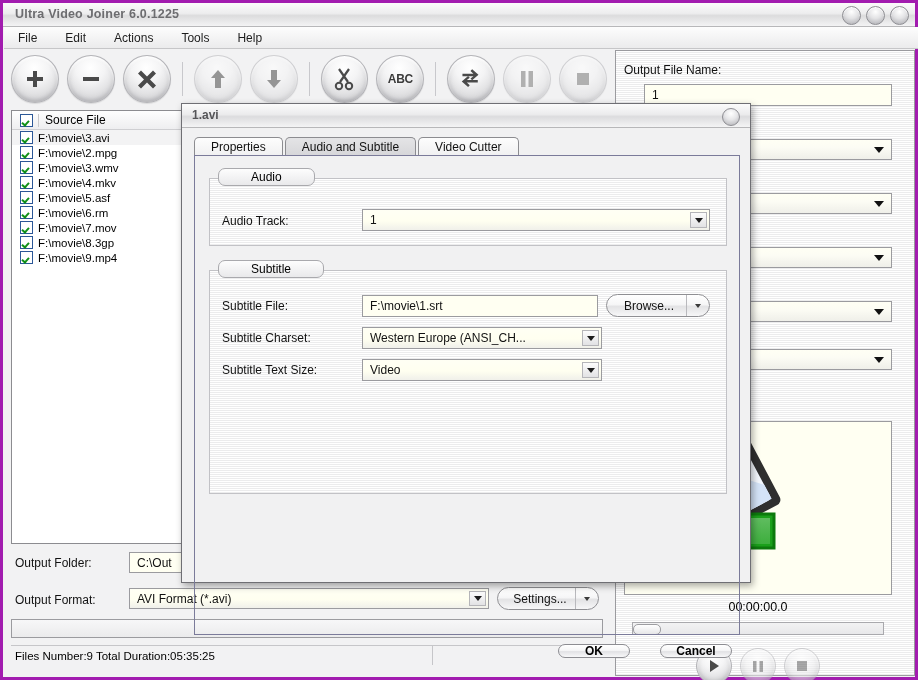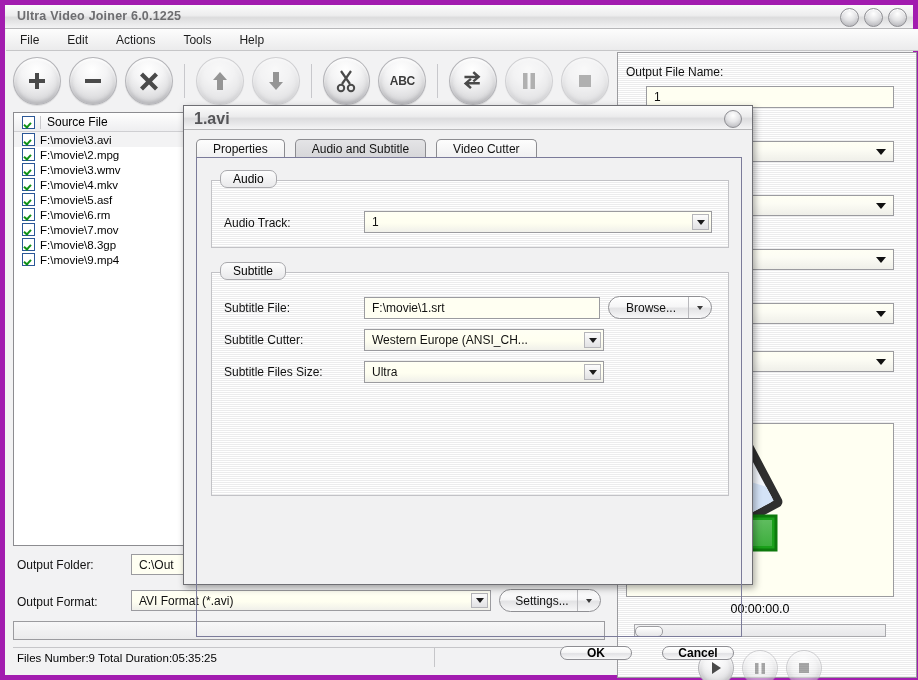--- a/index.html
+++ b/index.html
@@ -8,21 +8,21 @@
     font-family:"Liberation Sans","DejaVu Sans",sans-serif;
     font-size:12px;color:#000;
     background:#d8d8d8;
   }
   .stripes{
     background-image:repeating-linear-gradient(to bottom,#ffffff 0px,#ffffff 1px,#ececed 1px,#ececed 2px);
   }
   #app{
     position:absolute;left:0;top:0;width:918px;height:680px;
     background:#f2f2f3;
-    border:5px solid #a21caf;
+    border:3px solid #a21caf;
     box-sizing:border-box;
   }
   
   #titlebar{
     position:absolute;left:0;top:0;width:100%;height:24px;
     background:linear-gradient(to bottom,#fbfbfb 0%,#ededee 45%,#dcdcdd 55%,#f3f3f4 100%);
     border-bottom:1px solid #b7b7b9;
     box-sizing:border-box;
   }
   #title-text{
@@ -190,54 +190,54 @@
     background:#f1f1f2;
     box-shadow:2px 3px 7px rgba(0,0,0,.34);
     box-sizing:border-box;
   }
   #dlg-title{
     position:absolute;left:0;top:0;width:100%;height:24px;
     background:linear-gradient(to bottom,#fbfbfb 0%,#ececed 45%,#dcdcde 55%,#f4f4f5 100%);
     border-bottom:1px solid #b7b7b9;box-sizing:border-box;
   }
   #dlg-title-text{
-    position:absolute;left:10px;top:4px;font-size:16px;font-weight:bold;color:#555558;
+    position:absolute;left:10px;top:4px;font-size:12px;font-weight:bold;color:#555558;
   }
   #dlg-close{
     position:absolute;right:10px;top:4px;width:16px;height:16px;border-radius:50%;
     background:radial-gradient(circle at 50% 28%,#ffffff 0%,#e6e6e8 45%,#c4c4c8 78%,#acacb1 100%);
     border:1px solid #8e8e93;
   }
   #tabstrip{
     position:absolute;left:12px;top:32px;width:546px;height:20px;
     display:flex;align-items:flex-end;
   }
   .tab{
-    height:19px;padding:0 16px;margin-right:10px;
+    height:19px;padding:0 16px;margin-right:2px;
     border:1px solid #8c8c90;border-bottom:none;
     border-radius:5px 5px 0 0;
     background:linear-gradient(to bottom,#fdfdfd,#f0f0f1);
     display:flex;align-items:center;font-size:12px;color:#111;
     box-sizing:border-box;
   }
   .tab.active{
     background:linear-gradient(to bottom,#e4e4e6,#d6d6d9);
     font-weight:normal;
   }
   #dlg-body{
     position:absolute;left:12px;top:51px;width:546px;height:480px;
     border:1px solid #7b7b9a;
     background:transparent;
     box-sizing:border-box;
   }
   .groupbox{
     position:absolute;border:1px solid #c2c2c6;box-sizing:border-box;
   }
   .grouptab{
-    position:absolute;left:8px;top:-11px;height:18px;padding:0 12px;
+    position:absolute;left:8px;top:-11px;height:18px;padding:0 32px;
     border:1px solid #a9a9ad;border-radius:7px;
     background:linear-gradient(to bottom,#fdfdfd,#e9e9eb);
     display:flex;align-items:center;font-size:12px;
     box-sizing:border-box;
   }
   .dlgbtn{
     position:absolute;top:540px;width:72px;height:14px;
     border:1px solid #8d8d92;border-radius:11px;
     background:linear-gradient(to bottom,#ffffff 0%,#f6f6f7 45%,#e2e2e5 55%,#f8f8f9 100%);
     display:flex;align-items:center;justify-content:center;font-size:12px;
@@ -493,31 +493,31 @@
 
         <div class="lbl" style="left:12px;top:28px;">Subtitle File:</div>
         <div class="field" style="left:152px;top:24px;width:236px;height:22px;">F:\movie\1.srt</div>
         <div class="pillbtn" style="left:396px;top:23px;width:104px;height:23px;">
           <span style="margin-right:18px;">Browse...</span>
           <span class="split">
               <span class="caret-sm"></span>
             </span>
         </div>
 
-        <div class="lbl" style="left:12px;top:60px;">Subtitle Cutter:</div>
+        <div class="lbl" style="left:12px;top:60px;">Subtitle Charset:</div>
         <div class="combo" style="left:152px;top:56px;width:240px;height:22px;">
           <span>Western Europe (ANSI_CH...</span>
           <span class="arw">
               <span class="caret"></span>
             </span>
         </div>
 
-        <div class="lbl" style="left:12px;top:92px;">Subtitle Files Size:</div>
+        <div class="lbl" style="left:12px;top:92px;">Subtitle Text Size:</div>
         <div class="combo" style="left:152px;top:88px;width:240px;height:22px;">
-          <span>Ultra</span>
+          <span>Video</span>
           <span class="arw">
               <span class="caret"></span>
             </span>
         </div>
       </div>
     </div>
 
     <div class="dlgbtn" style="left:376px;">OK</div>
     <div class="dlgbtn" style="left:478px;">Cancel</div>
   </div>

